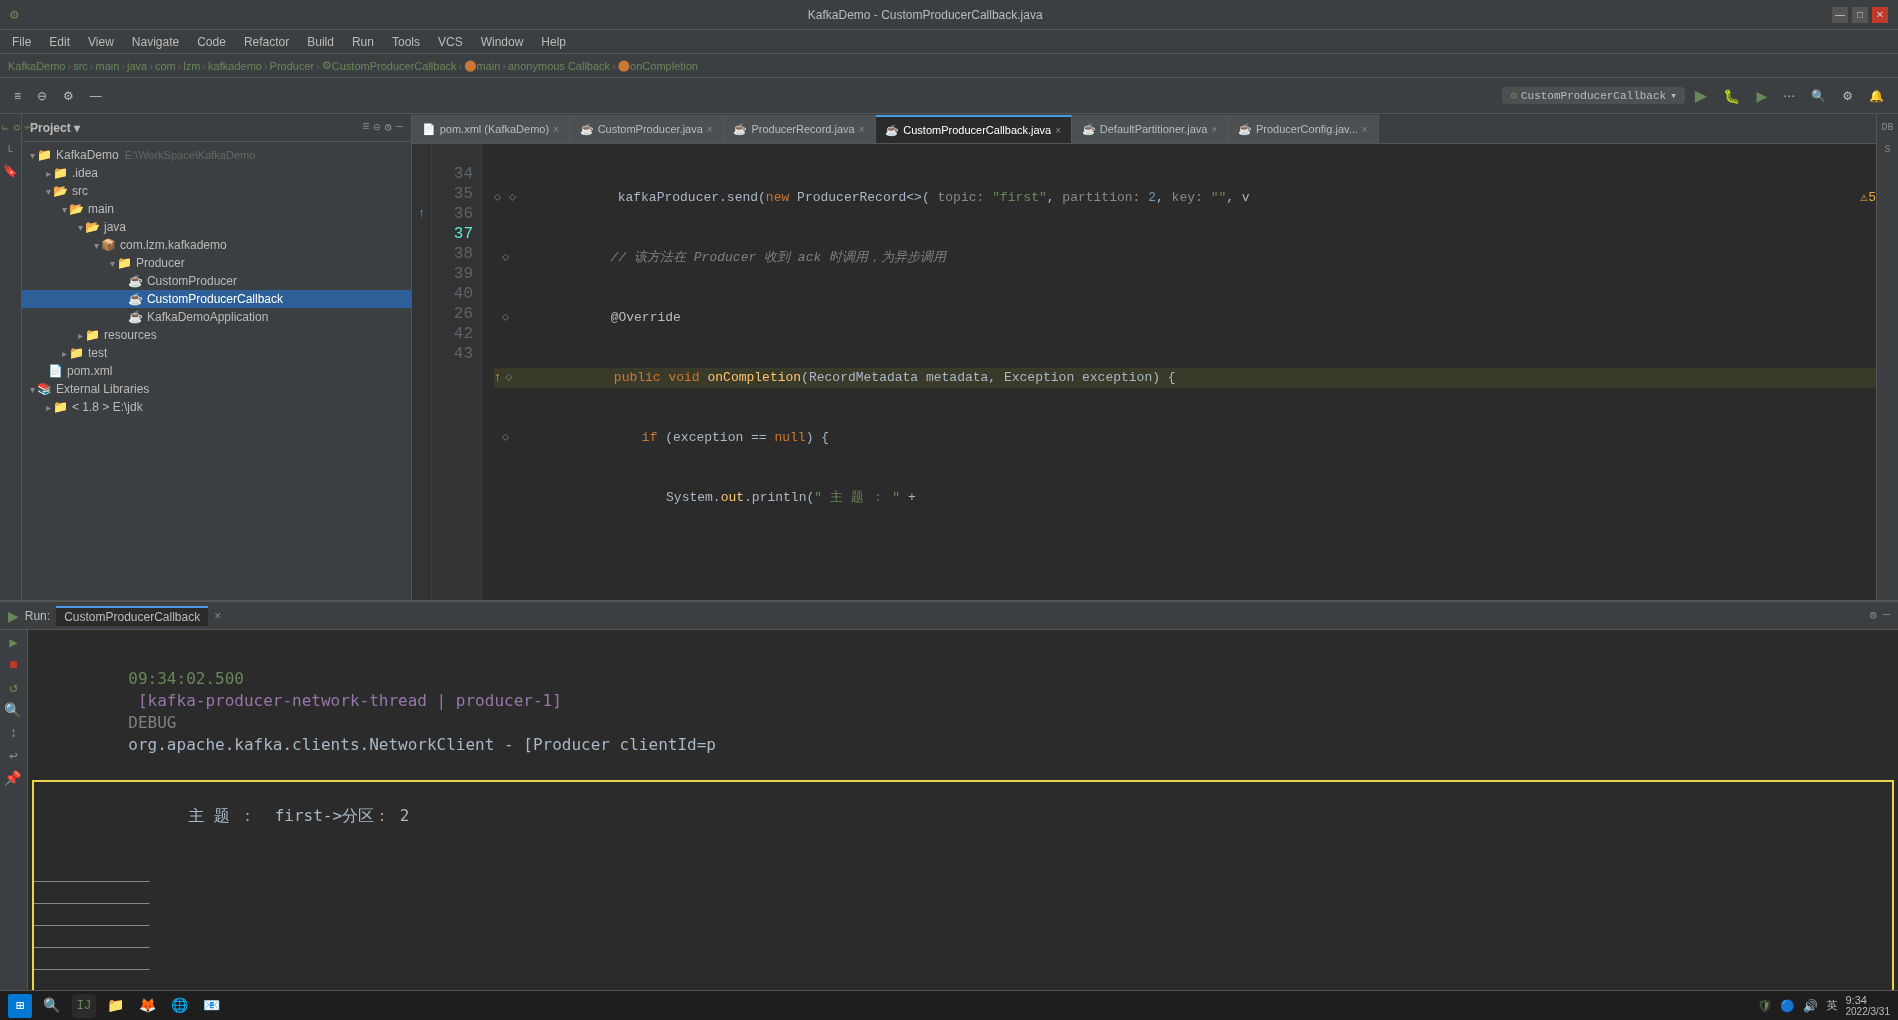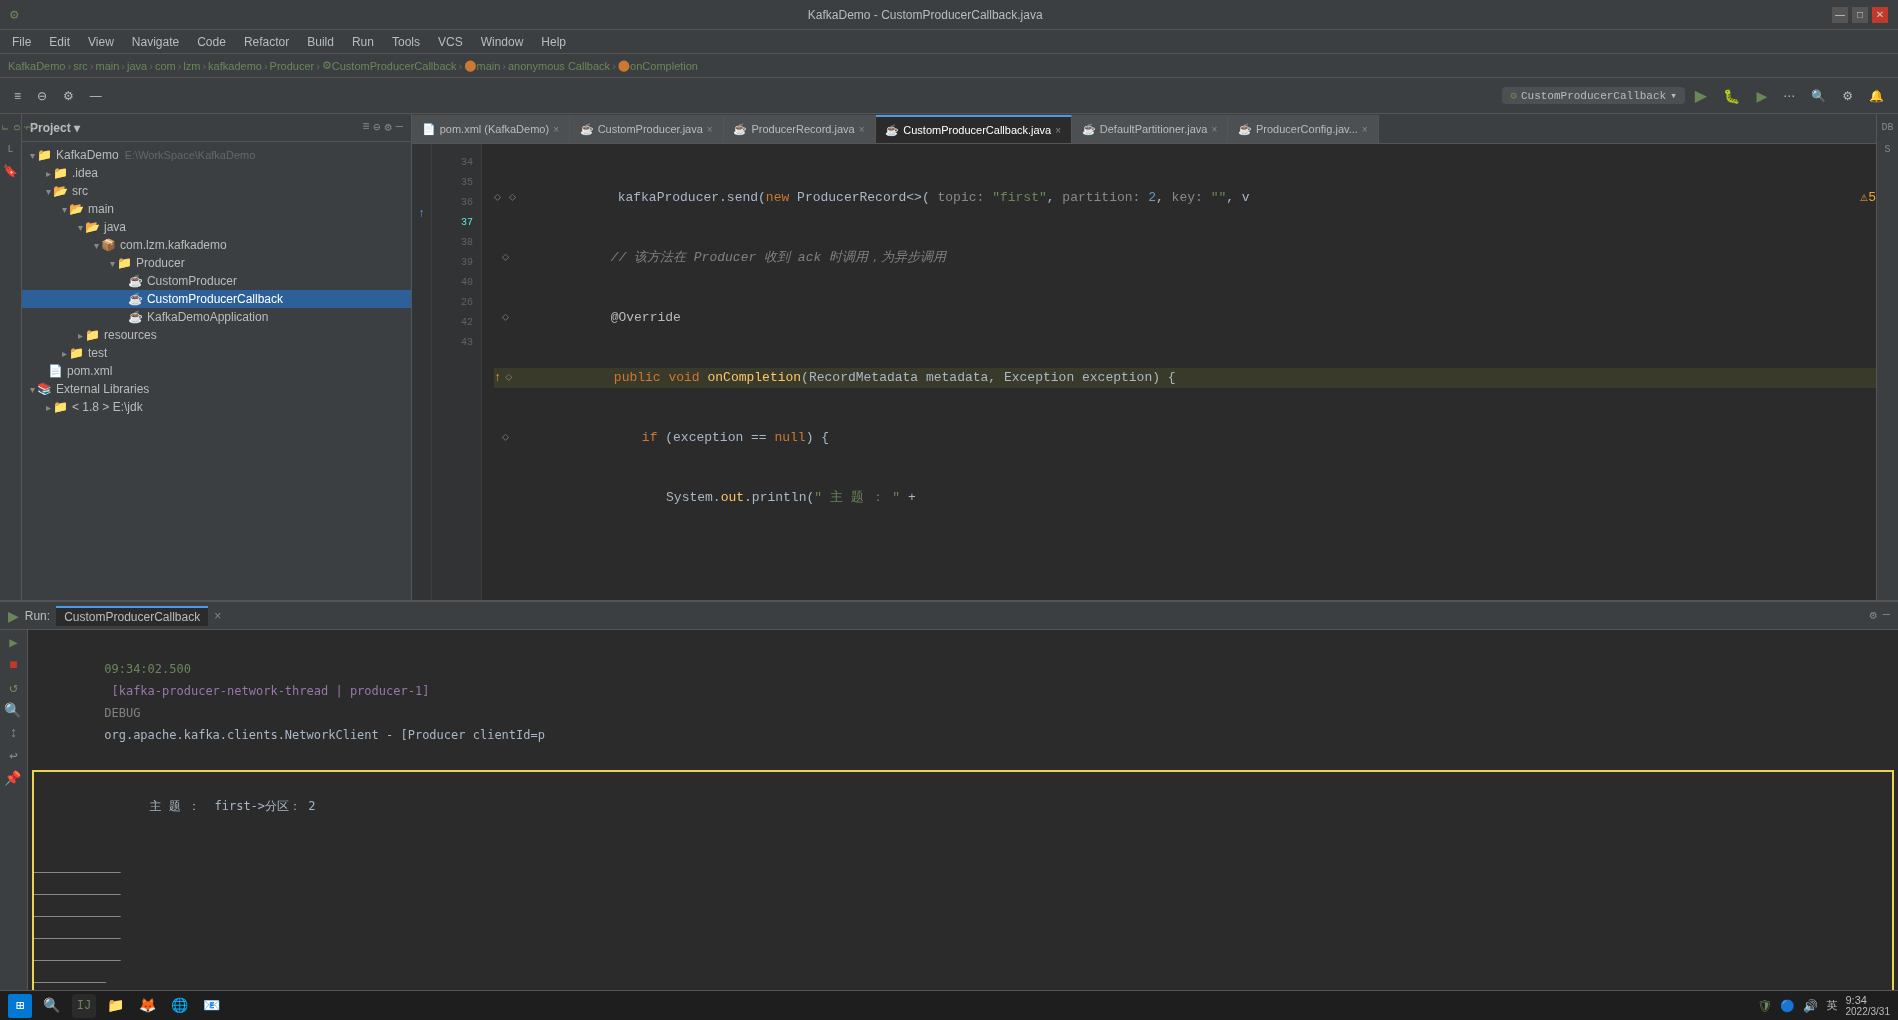--- a/index.html
+++ b/index.html
@@ -211,23 +211,23 @@
     #code-editor {
       flex: 1;
       display: flex;
       overflow: hidden;
       background: #2b2b2b;
     }
     #line-numbers {
       width: 50px;
       background: #313335;
       color: #606366;
-      font-size: 10px;
+      font-size: 16px;
       line-height: 20px;
-      padding: 9px 8px;
+      padding: 20px 8px;
       text-align: right;
       user-select: none;
       border-right: 1px solid #3c3f41;
       overflow: hidden;
     }
     #code-content {
       flex: 1;
       padding: 4px 0 4px 12px;
       overflow: auto;
       font-size: 13px;
@@ -309,25 +309,25 @@
       border-right: 1px solid #555;
     }
     .run-sidebar-icon {
       color: #6a8759;
       font-size: 14px;
       cursor: pointer;
     }
     #run-content {
       flex: 1;
       overflow-y: auto;
-      font-size: 12px;
+      font-size: 16px;
       font-family: 'Consolas', monospace;
       color: #a9b7c6;
       line-height: 22px;
-      padding: 6px 4px;
+      padding: 16px 4px;
       background: #2b2b2b;
     }
     .log-line {
       white-space: pre;
       display: block;
     }
     .log-time { color: #6a8759; }
     .log-thread { color: #9876aa; }
     .log-debug { color: #808080; }
 

